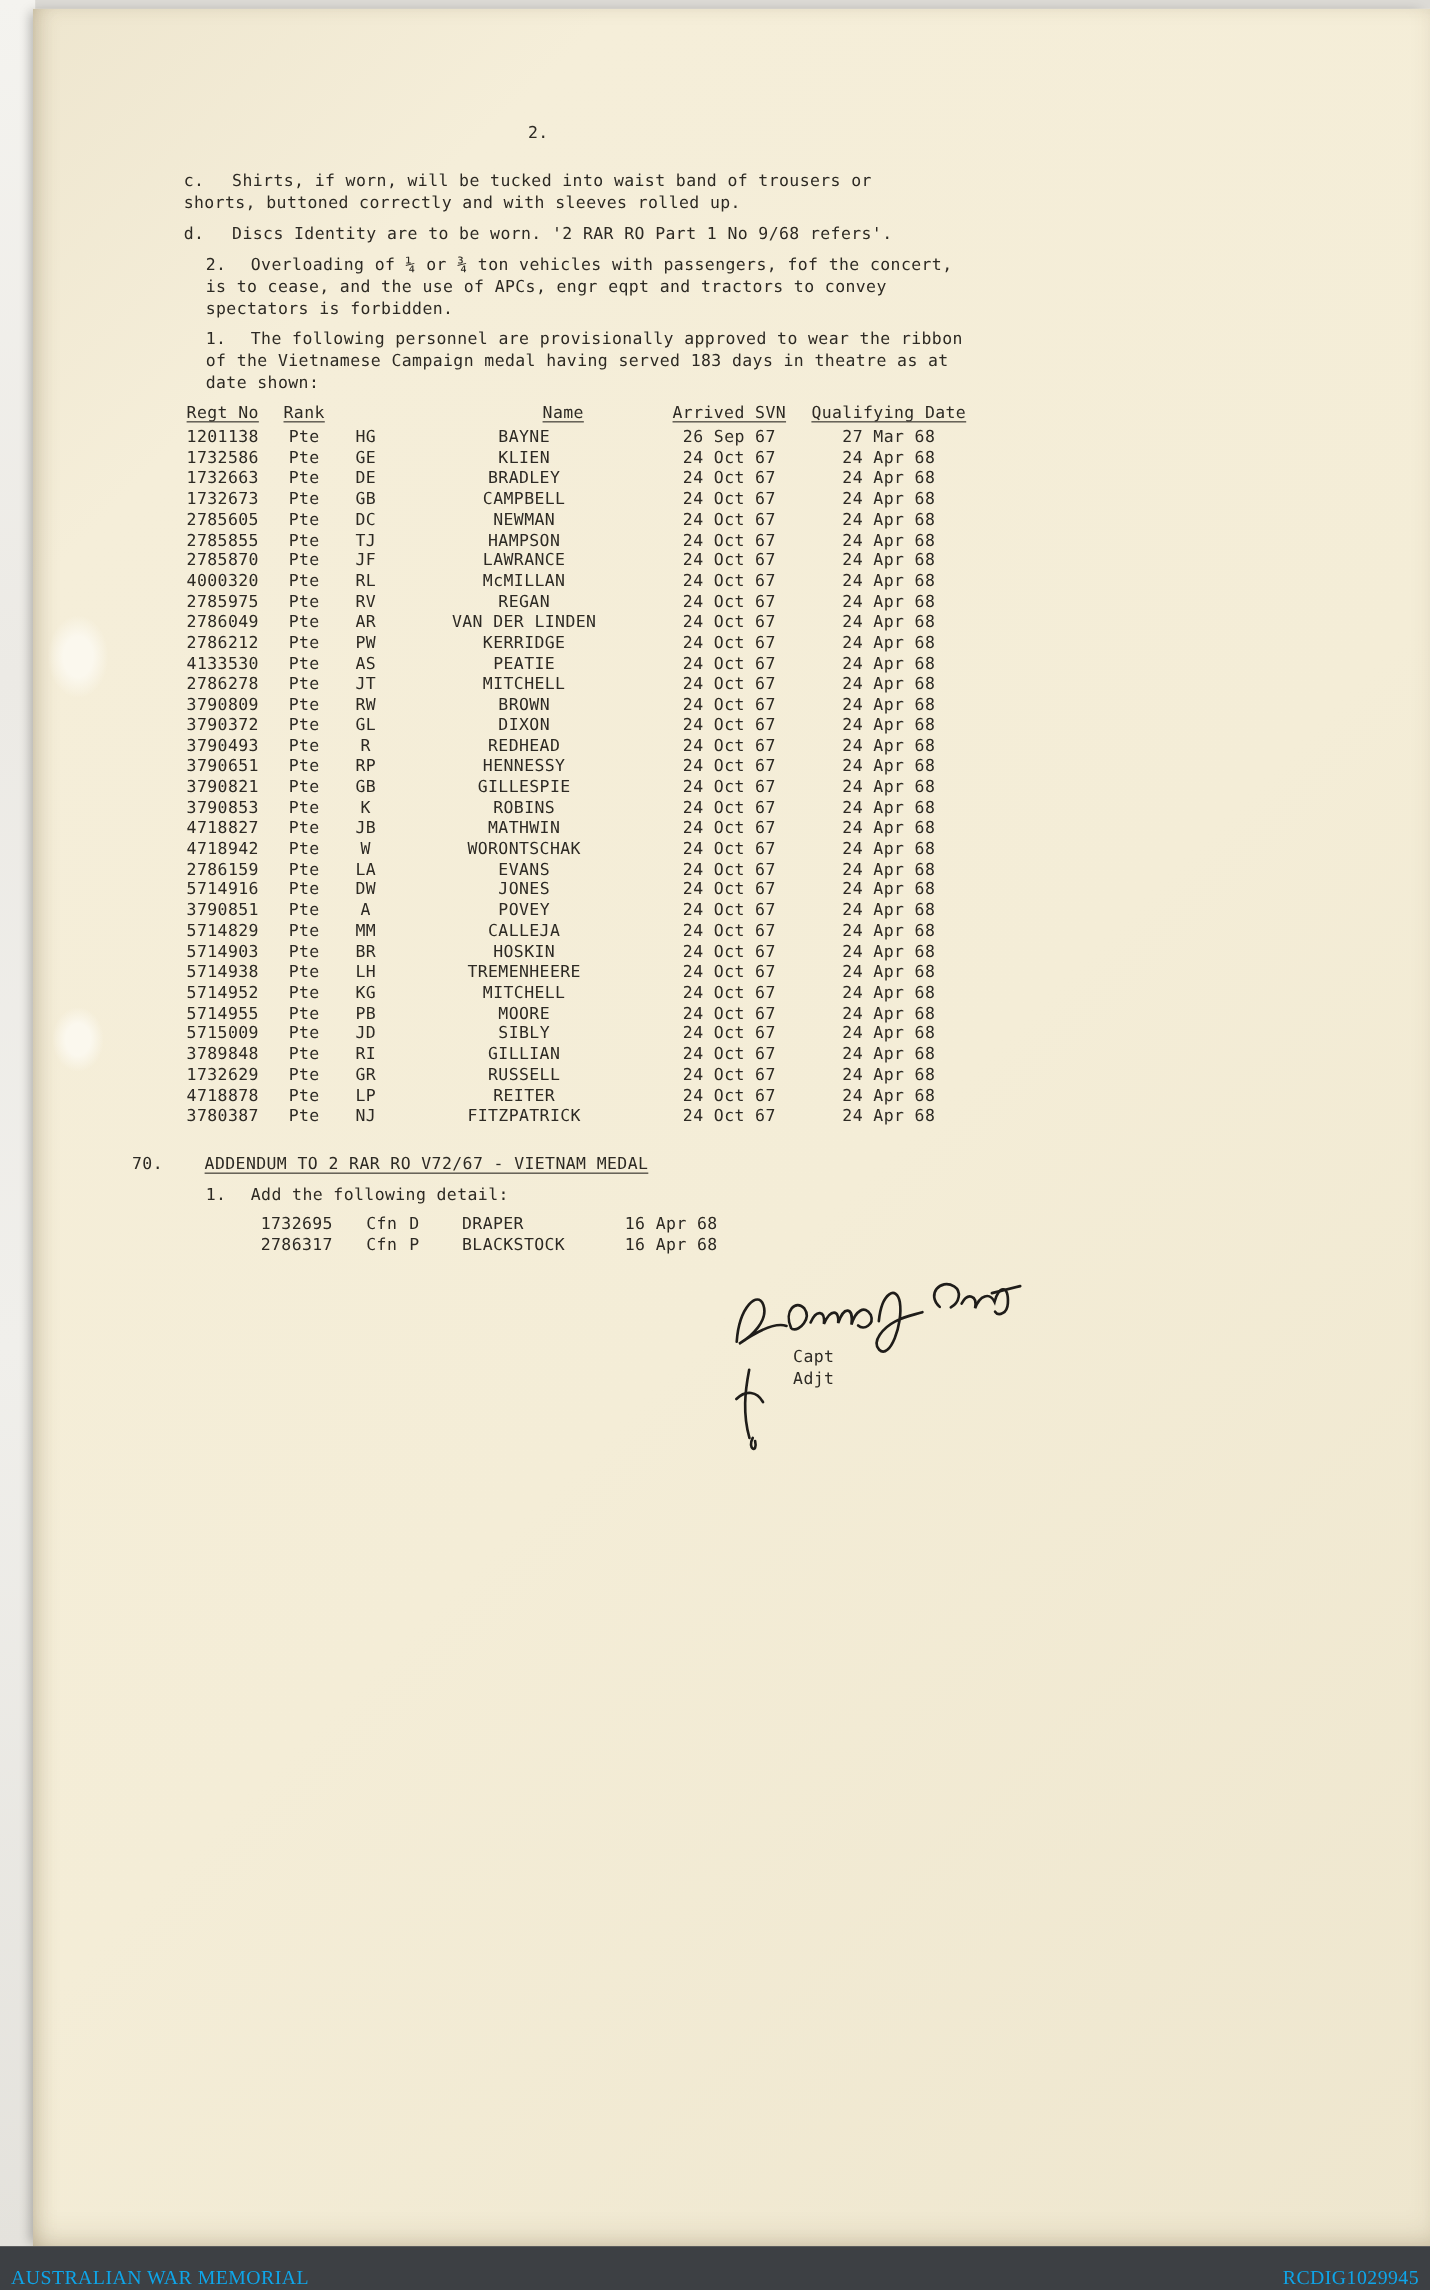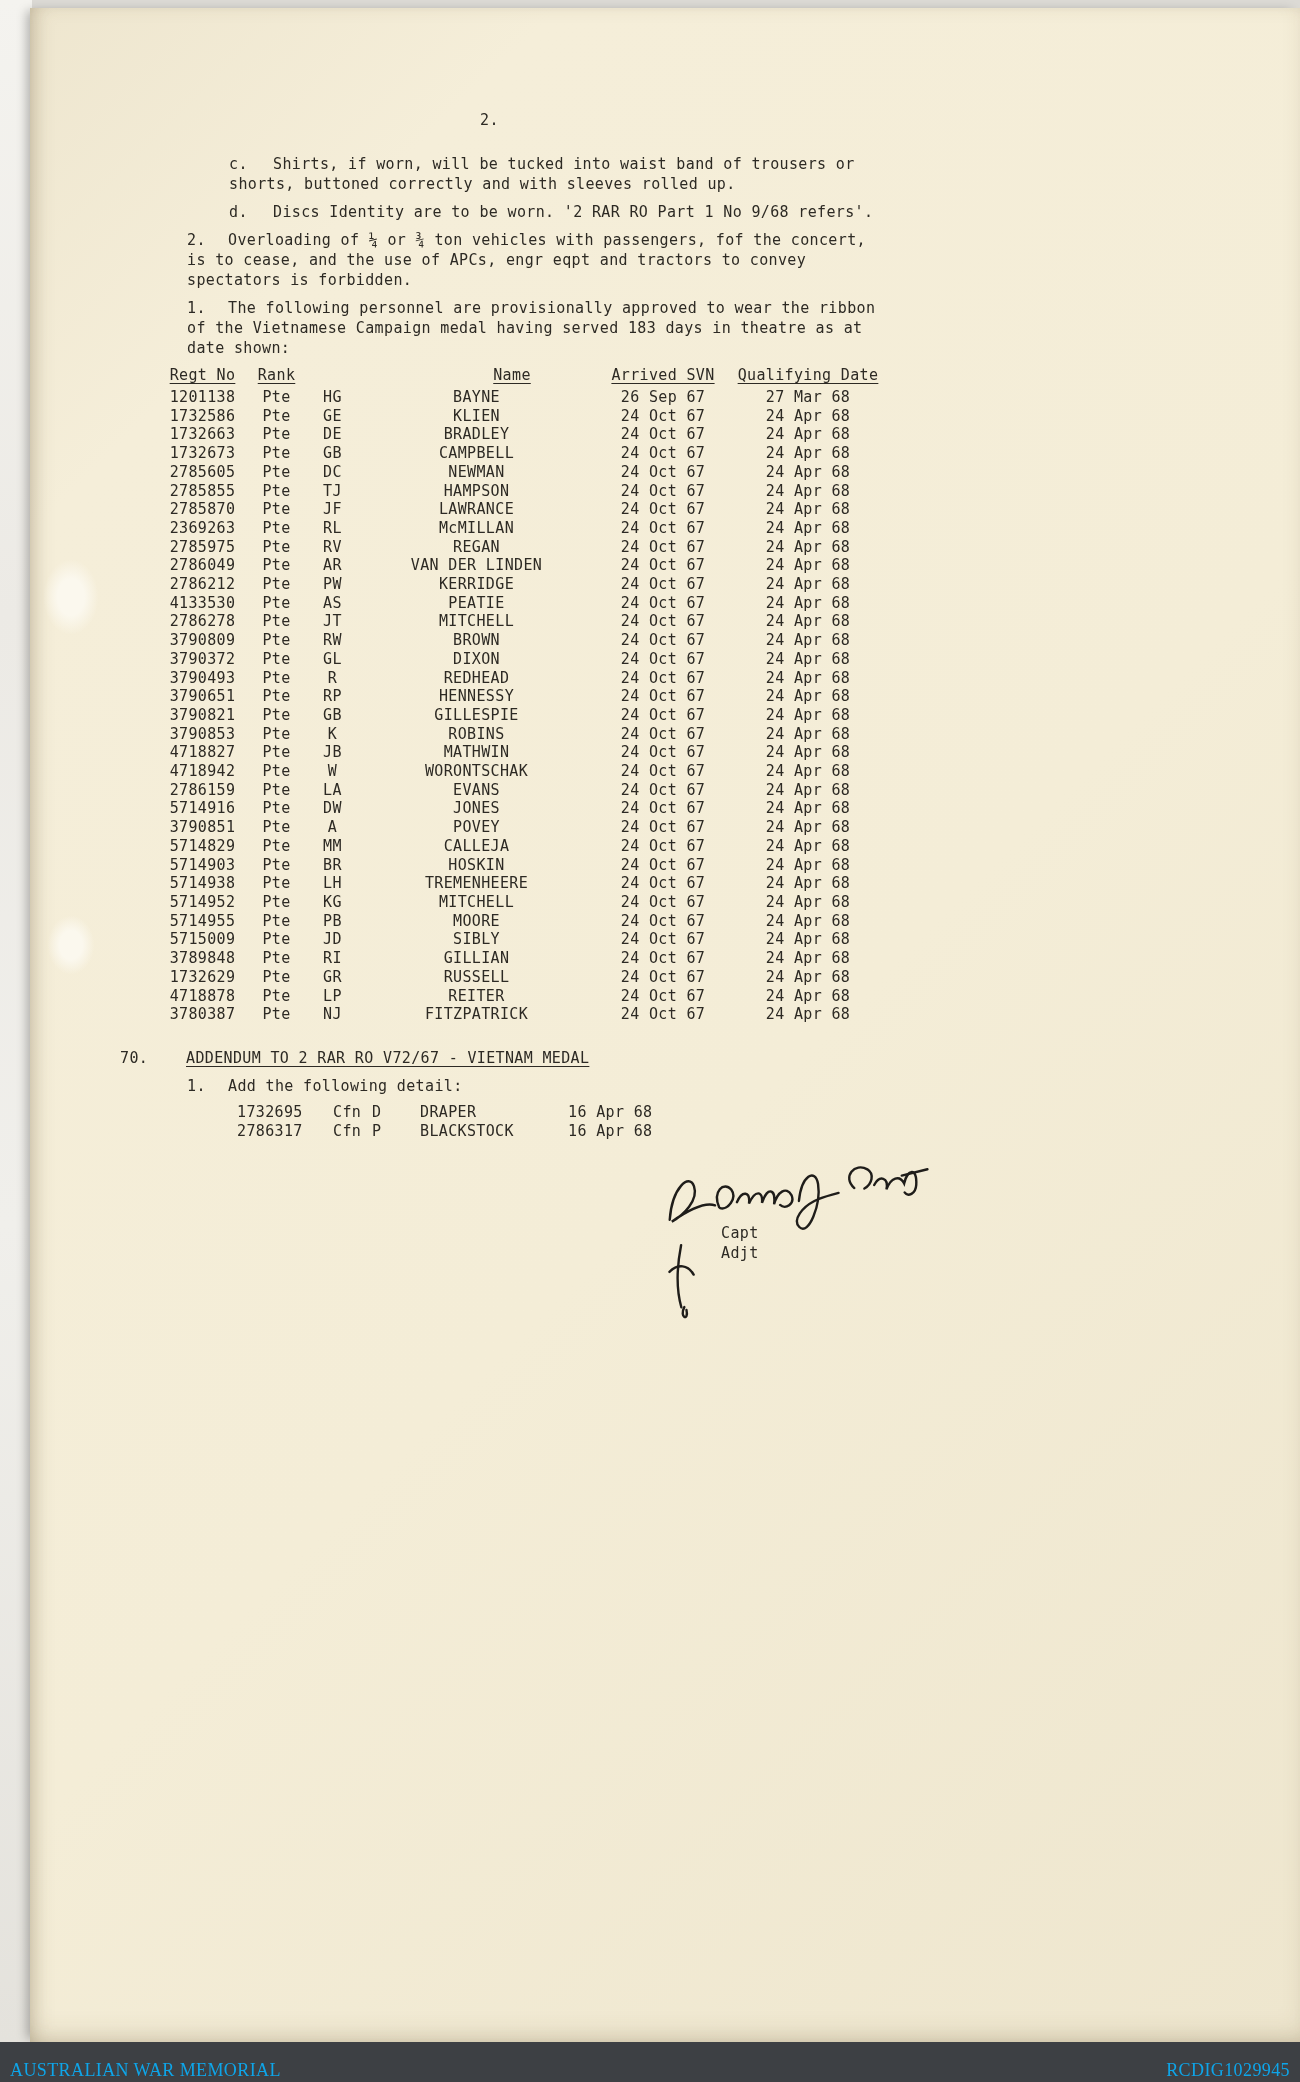--- a/index.html
+++ b/index.html
@@ -11,21 +11,21 @@
     background:linear-gradient(135deg,#eee6cf 0%,#f5eed9 16%,#f4edd7 55%,#eee6ce 100%);
     box-shadow:-6px 0 10px -3px rgba(0,0,0,.28), inset 10px 0 22px -10px rgba(95,75,40,.35), inset 0 -14px 30px -14px rgba(95,75,40,.25);}
   .paper::before{content:'';position:absolute;left:14px;top:552px;width:54px;height:74px;
     background:radial-gradient(ellipse at center,#fbf8ee 35%,rgba(251,248,238,0) 72%);}
   .paper::after{content:'';position:absolute;left:18px;top:908px;width:46px;height:58px;
     background:radial-gradient(ellipse at center,#fbf8ee 35%,rgba(251,248,238,0) 72%);}
   .content{position:relative;margin-left:90px;padding-top:102px;width:780px;
     color:#2d2a24;font-size:15px;line-height:20px;letter-spacing:.35px;}
   .page-num{margin:0 0 24px 360px;}
   .para{margin-bottom:8px;}
-  .sub{margin-left:109px;width:650px;}
+  .sub{margin-left:47px;width:650px;}
   .num{margin-left:67px;width:692px;}
   .gap-lg{margin-bottom:17px;}
   .lbl{display:inline-block;}
   .w44{width:44px;}
   .w41{width:41px;}
   .w66{width:66px;}
   .sect-head{margin-bottom:8px;}
   .underline{text-decoration:underline;text-underline-offset:3px;text-decoration-thickness:1.4px;}
   .medal-table{margin-left:42px;margin-top:5px;margin-bottom:24px;text-align:center;}
   .trow{display:grid;grid-template-columns:81px 67px 45px 243px 130px 160px;line-height:18.7px;}
@@ -123,21 +123,21 @@
             </div>
             <div class="trow">
               <span>2785870</span>
               <span>Pte</span>
               <span>JF</span>
               <span>LAWRANCE</span>
               <span>24 Oct 67</span>
               <span>24 Apr 68</span>
             </div>
             <div class="trow">
-              <span>2369263</span>
+              <span>4000320</span>
               <span>Pte</span>
               <span>RL</span>
               <span>McMILLAN</span>
               <span>24 Oct 67</span>
               <span>24 Apr 68</span>
             </div>
             <div class="trow">
               <span>2785975</span>
               <span>Pte</span>
               <span>RV</span>

